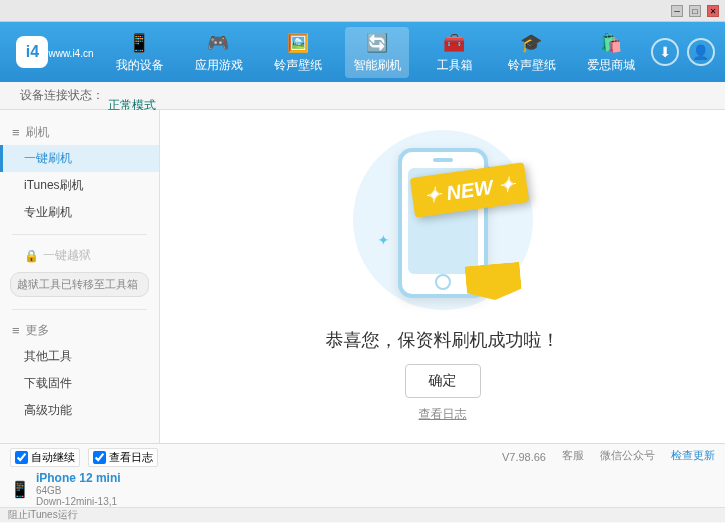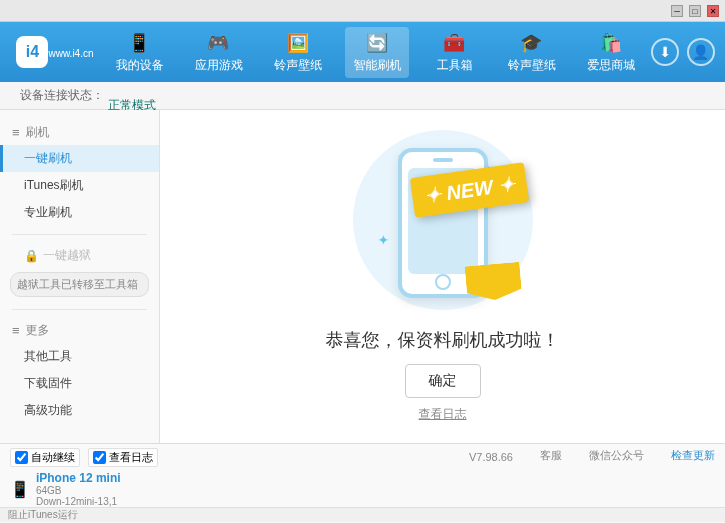--- a/index.html
+++ b/index.html
@@ -477,21 +477,21 @@
         <div class="device-row" style="display:flex; align-items:center; gap:6px;">
           <span style="color:#2a8fd4; font-size:16px;">📱</span>
           <div>
             <div class="device-name">iPhone 12 mini</div>
             <div style="font-size:10px; color:#888;">64GB</div>
             <div style="font-size:10px; color:#888;">Down-12mini-13,1</div>
           </div>
         </div>
       </div>
 
-      <div style="margin-left:auto; display:flex; align-items:flex-end; gap:27px; padding-bottom:4px;">
+      <div style="margin-left:auto; display:flex; align-items:flex-end; gap:16px; padding-bottom:4px;">
         <span style="font-size:11px; color:#888;">V7.98.66</span>
         <span style="font-size:11px; color:#888; cursor:pointer;">客服</span>
         <span style="font-size:11px; color:#888; cursor:pointer;">微信公众号</span>
         <span style="font-size:11px; color:#2a8fd4; cursor:pointer;">检查更新</span>
       </div>
     </div>
 
     <div style="height:18px; background:#f0f0f0; border-top:1px solid #e0e0e0; display:flex; align-items:center; padding:0 8px; margin:16px -10px; margin-top:auto;">
       <span style="font-size:10px; color:#888;">阻止iTunes运行</span>
     </div>

